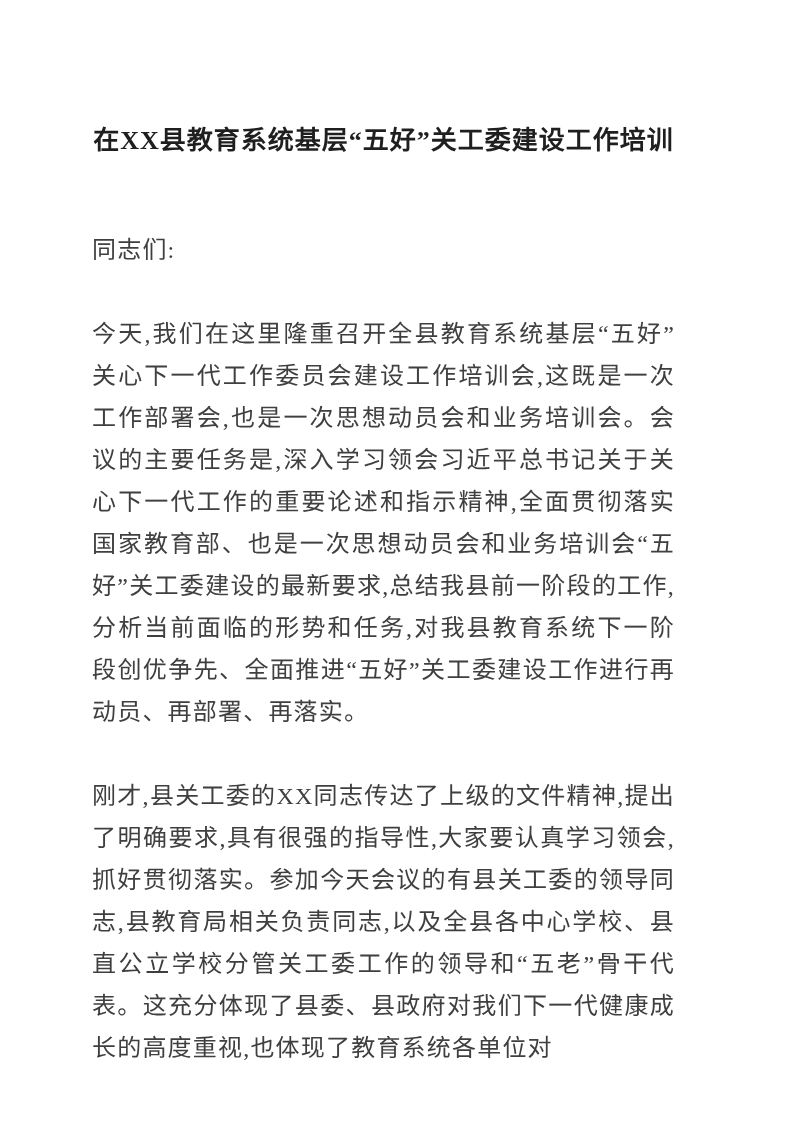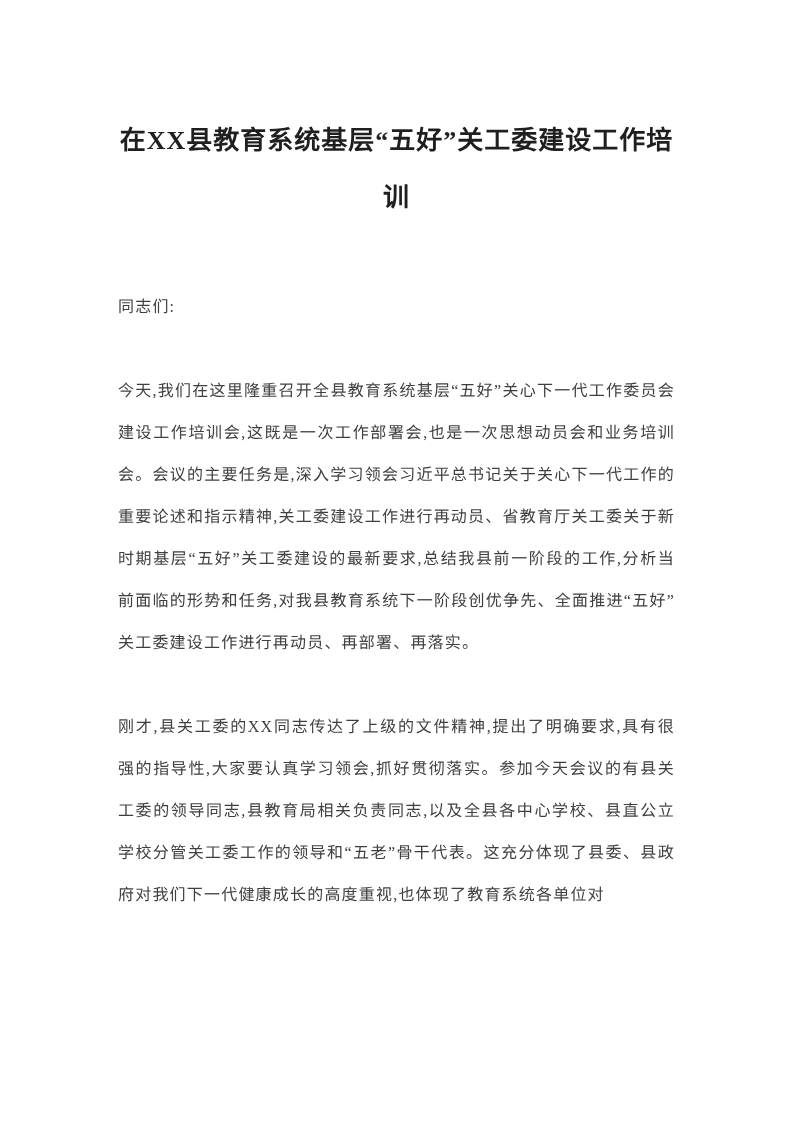--- a/index.html
+++ b/index.html
@@ -6,49 +6,49 @@
   html, body {
     width: 793px;
     background: #ffffff;
     font-family: "Liberation Serif", "DejaVu Serif", serif;
   }
   .page {
     position: relative;
     width: 793px;
     height: 1122px;
     background: #ffffff;
-    padding: 112px 118px 0 118px;
+    padding: 112px 118px 0 92px;
     overflow: hidden;
   }
   .doc-title {
     color: #1f1f1f;
     font-size: 26px;
     font-weight: bold;
     line-height: 57px;
     text-align: center;
     letter-spacing: 1px;
     margin-bottom: 60px;
   }
   .doc-body p {
     color: #3f3f3f;
-    font-size: 16px;
+    font-size: 24px;
     line-height: 42px;
     letter-spacing: 1.2px;
     text-align: justify;
     margin-bottom: 42px;
     word-break: break-all;
   }
   .doc-body p:last-child { margin-bottom: 0; }
 </style>
 </head>
 <body>
 
 <div class="page">
   <h1 class="doc-title">
     <span>在XX县教育系统基层“五好”关工委建设工作培训</span><br>
   </h1>
 
   <div class="doc-body">
     <p>同志们:</p>
-    <p>今天,我们在这里隆重召开全县教育系统基层“五好”关心下一代工作委员会建设工作培训会,这既是一次工作部署会,也是一次思想动员会和业务培训会。会议的主要任务是,深入学习领会习近平总书记关于关心下一代工作的重要论述和指示精神,关工委建设工作进行再动员、省教育厅关工委关于新时期基层“五好”关工委建设的最新要求,总结我县前一阶段的工作,分析当前面临的形势和任务,对我县教育系统下一阶段创优争先、全面推进“五好”关工委建设工作进行再动员、再部署、再落实。</p>
+    <p>今天,我们在这里隆重召开全县教育系统基层“五好”关心下一代工作委员会建设工作培训会,这既是一次工作部署会,也是一次思想动员会和业务培训会。会议的主要任务是,深入学习领会习近平总书记关于关心下一代工作的重要论述和指示精神,全面贯彻落实国家教育部、也是一次思想动员会和业务培训会“五好”关工委建设的最新要求,总结我县前一阶段的工作,分析当前面临的形势和任务,对我县教育系统下一阶段创优争先、全面推进“五好”关工委建设工作进行再动员、再部署、再落实。</p>
     <p>刚才,县关工委的XX同志传达了上级的文件精神,提出了明确要求,具有很强的指导性,大家要认真学习领会,抓好贯彻落实。参加今天会议的有县关工委的领导同志,县教育局相关负责同志,以及全县各中心学校、县直公立学校分管关工委工作的领导和“五老”骨干代表。这充分体现了县委、县政府对我们下一代健康成长的高度重视,也体现了教育系统各单位对</p>
   </div>
 </div>
 
 </body></html>

